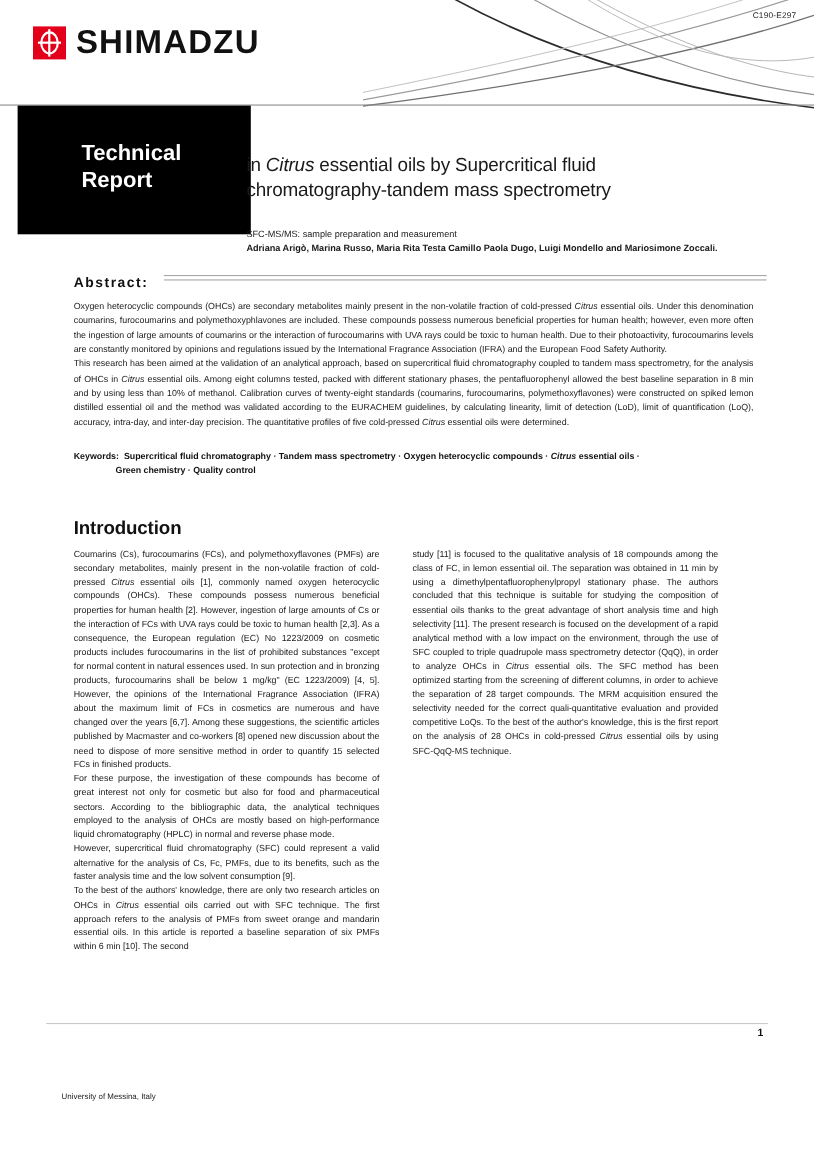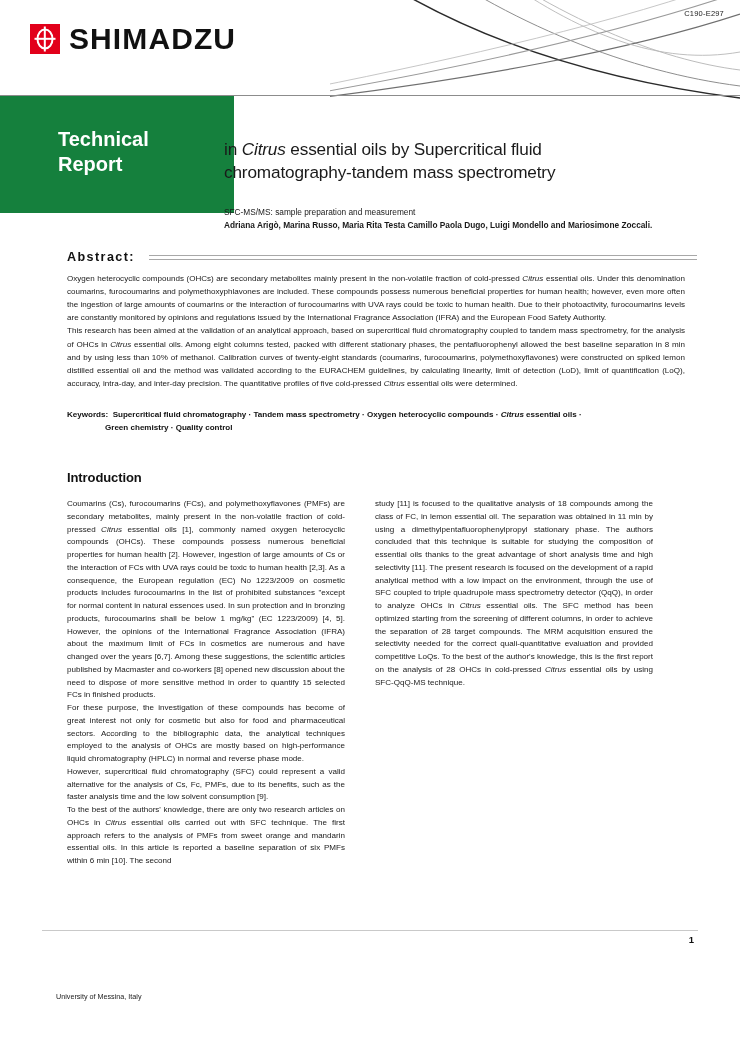--- a/index.html
+++ b/index.html
@@ -118,25 +118,25 @@
     left: 0;
     top: 95px;
     width: 740px;
     height: 1px;
     background: #8c8c8c;
   }
 
   
   .banner {
     position: absolute;
-    left: 0;
+    left: 16px;
     top: 96px;
-    width: 234px;
+    width: 212px;
     height: 117px;
-    background: #15803d;
+    background: #000000;
   }
   .banner-label {
     position: absolute;
     left: 58px;
     top: 31px;
     font-size: 20px;
     font-weight: bold;
     color: #ffffff;
     line-height: 1.24;
     white-space: pre-line;
@@ -170,21 +170,20 @@
     line-height: 1.45;
     font-weight: bold;
   }
 
   
   .abstract-head {
     position: absolute;
     left: 67px;
     top: 250px;
     display: flex;
-    align-items: center;
     width: 630px;
   }
   .abstract-head .lbl {
     font-size: 12.6px;
     font-weight: bold;
     letter-spacing: 1.4px;
     color: #111111;
     white-space: nowrap;
   }
   .abstract-head .rule {
@@ -221,21 +220,21 @@
   .keywords .kw-label { font-weight: bold; }
   .keywords .kw-body { font-weight: bold; }
   .keywords i { font-style: italic; }
   .keywords .kw-line2 { display: block; padding-left: 38px; }
 
   
   .intro-head {
     position: absolute;
     left: 67px;
     top: 470px;
-    font-size: 13px;
+    font-size: 17px;
     font-weight: bold;
     color: #111111;
     letter-spacing: -.1px;
   }
 
   .columns {
     position: absolute;
     left: 67px;
     top: 498px;
     width: 618px;

